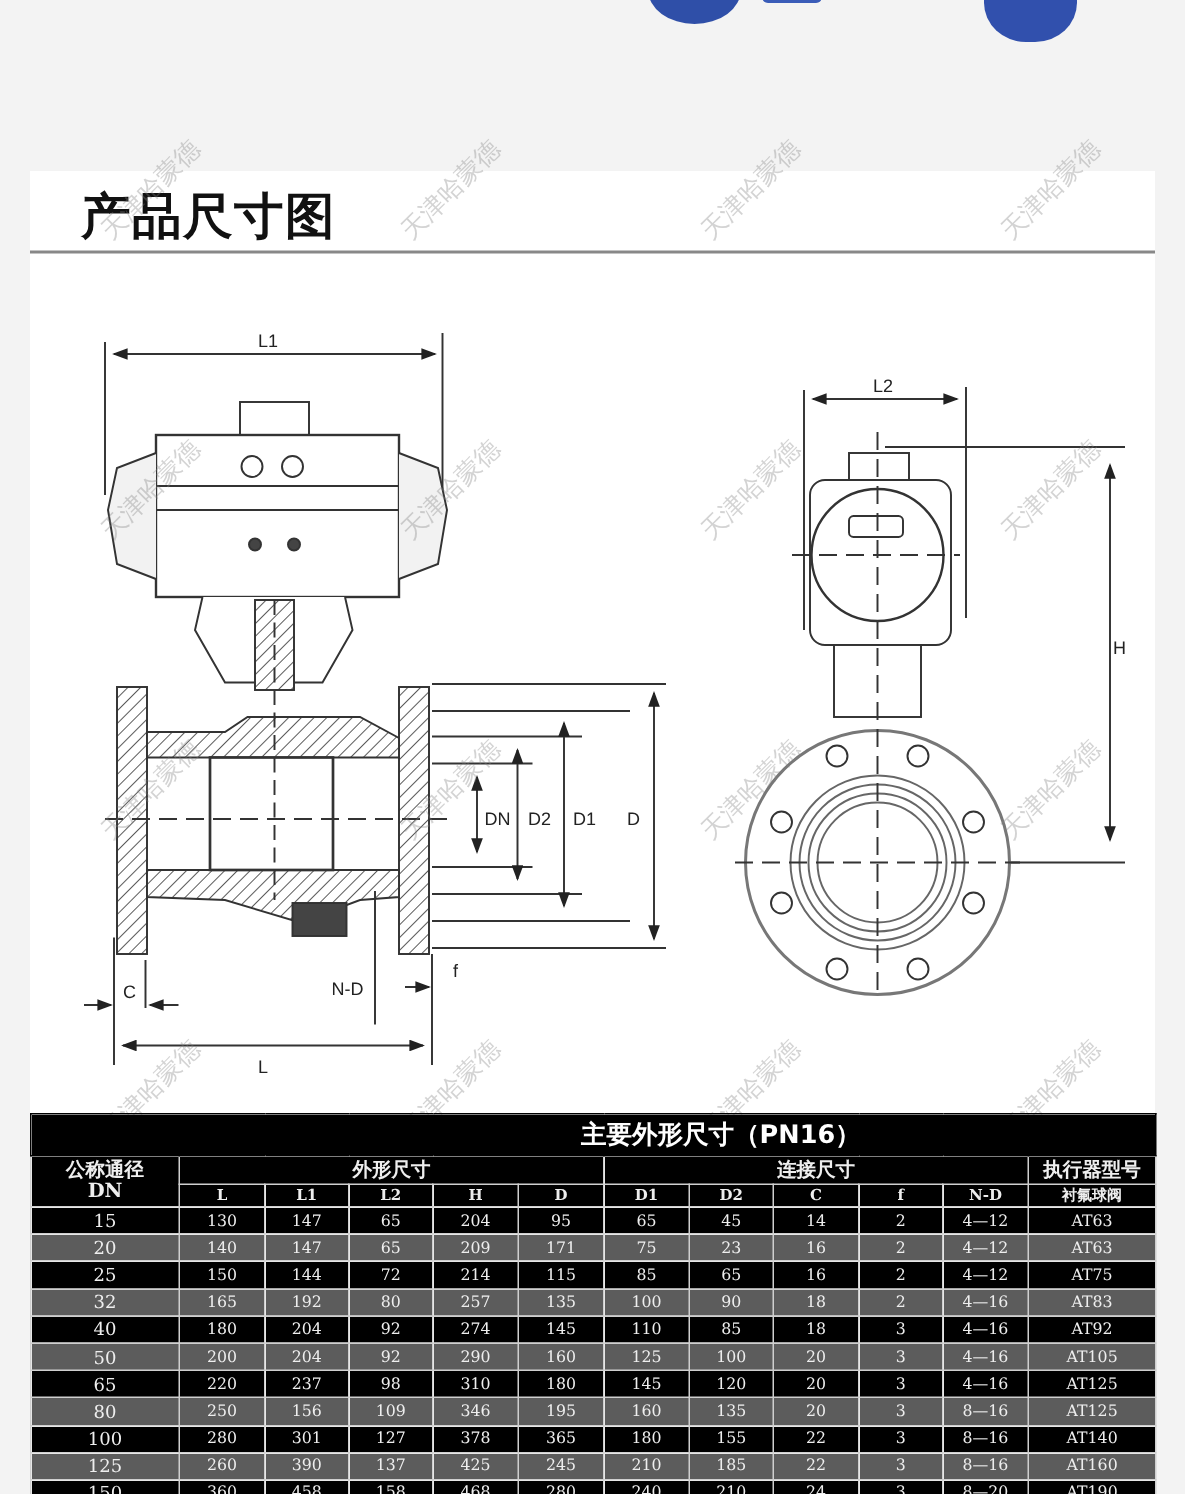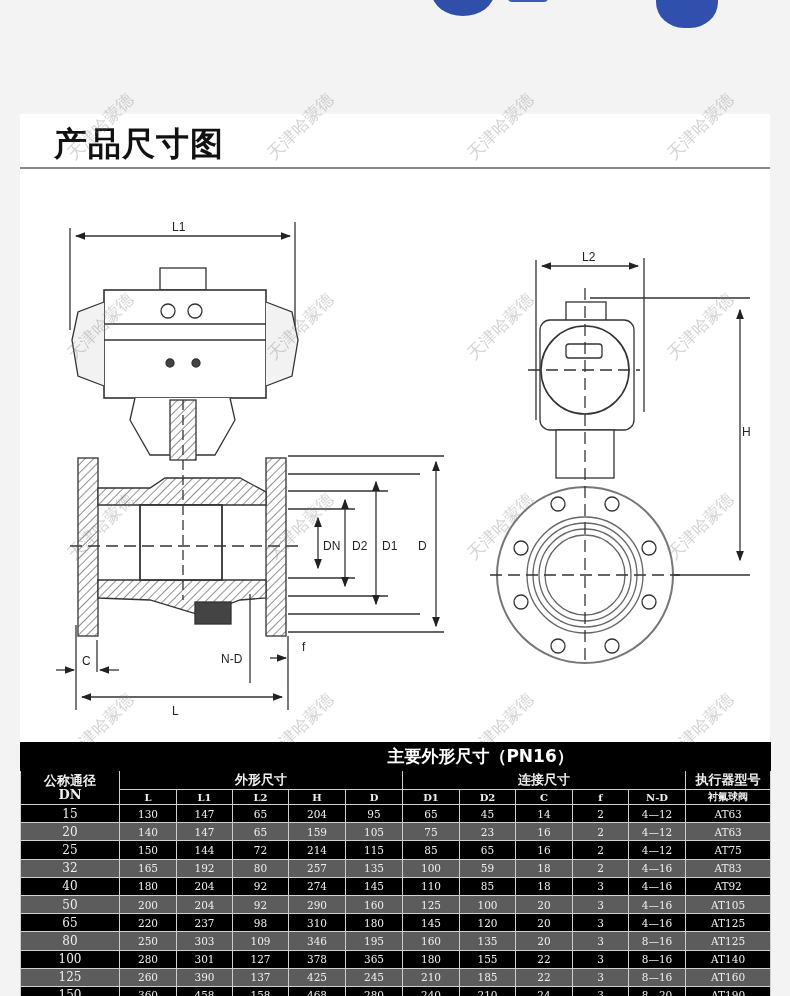--- a/index.html
+++ b/index.html
@@ -225,22 +225,22 @@
           <td>14</td>
           <td>2</td>
           <td>4—12</td>
           <td>AT63</td>
         </tr>
         <tr>
           <td class="dn">20</td>
           <td>140</td>
           <td>147</td>
           <td>65</td>
-          <td>159</td>
-          <td>105</td>
+          <td>209</td>
+          <td>171</td>
           <td>75</td>
           <td>23</td>
           <td>16</td>
           <td>2</td>
           <td>4—12</td>
           <td>AT63</td>
         </tr>
         <tr>
           <td class="dn">25</td>
           <td>150</td>
@@ -256,21 +256,21 @@
           <td>AT75</td>
         </tr>
         <tr>
           <td class="dn">32</td>
           <td>165</td>
           <td>192</td>
           <td>80</td>
           <td>257</td>
           <td>135</td>
           <td>100</td>
-          <td>59</td>
+          <td>90</td>
           <td>18</td>
           <td>2</td>
           <td>4—16</td>
           <td>AT83</td>
         </tr>
         <tr>
           <td class="dn">40</td>
           <td>180</td>
           <td>204</td>
           <td>92</td>
@@ -307,21 +307,21 @@
           <td>145</td>
           <td>120</td>
           <td>20</td>
           <td>3</td>
           <td>4—16</td>
           <td>AT125</td>
         </tr>
         <tr>
           <td class="dn">80</td>
           <td>250</td>
-          <td>303</td>
+          <td>156</td>
           <td>109</td>
           <td>346</td>
           <td>195</td>
           <td>160</td>
           <td>135</td>
           <td>20</td>
           <td>3</td>
           <td>8—16</td>
           <td>AT125</td>
         </tr>

